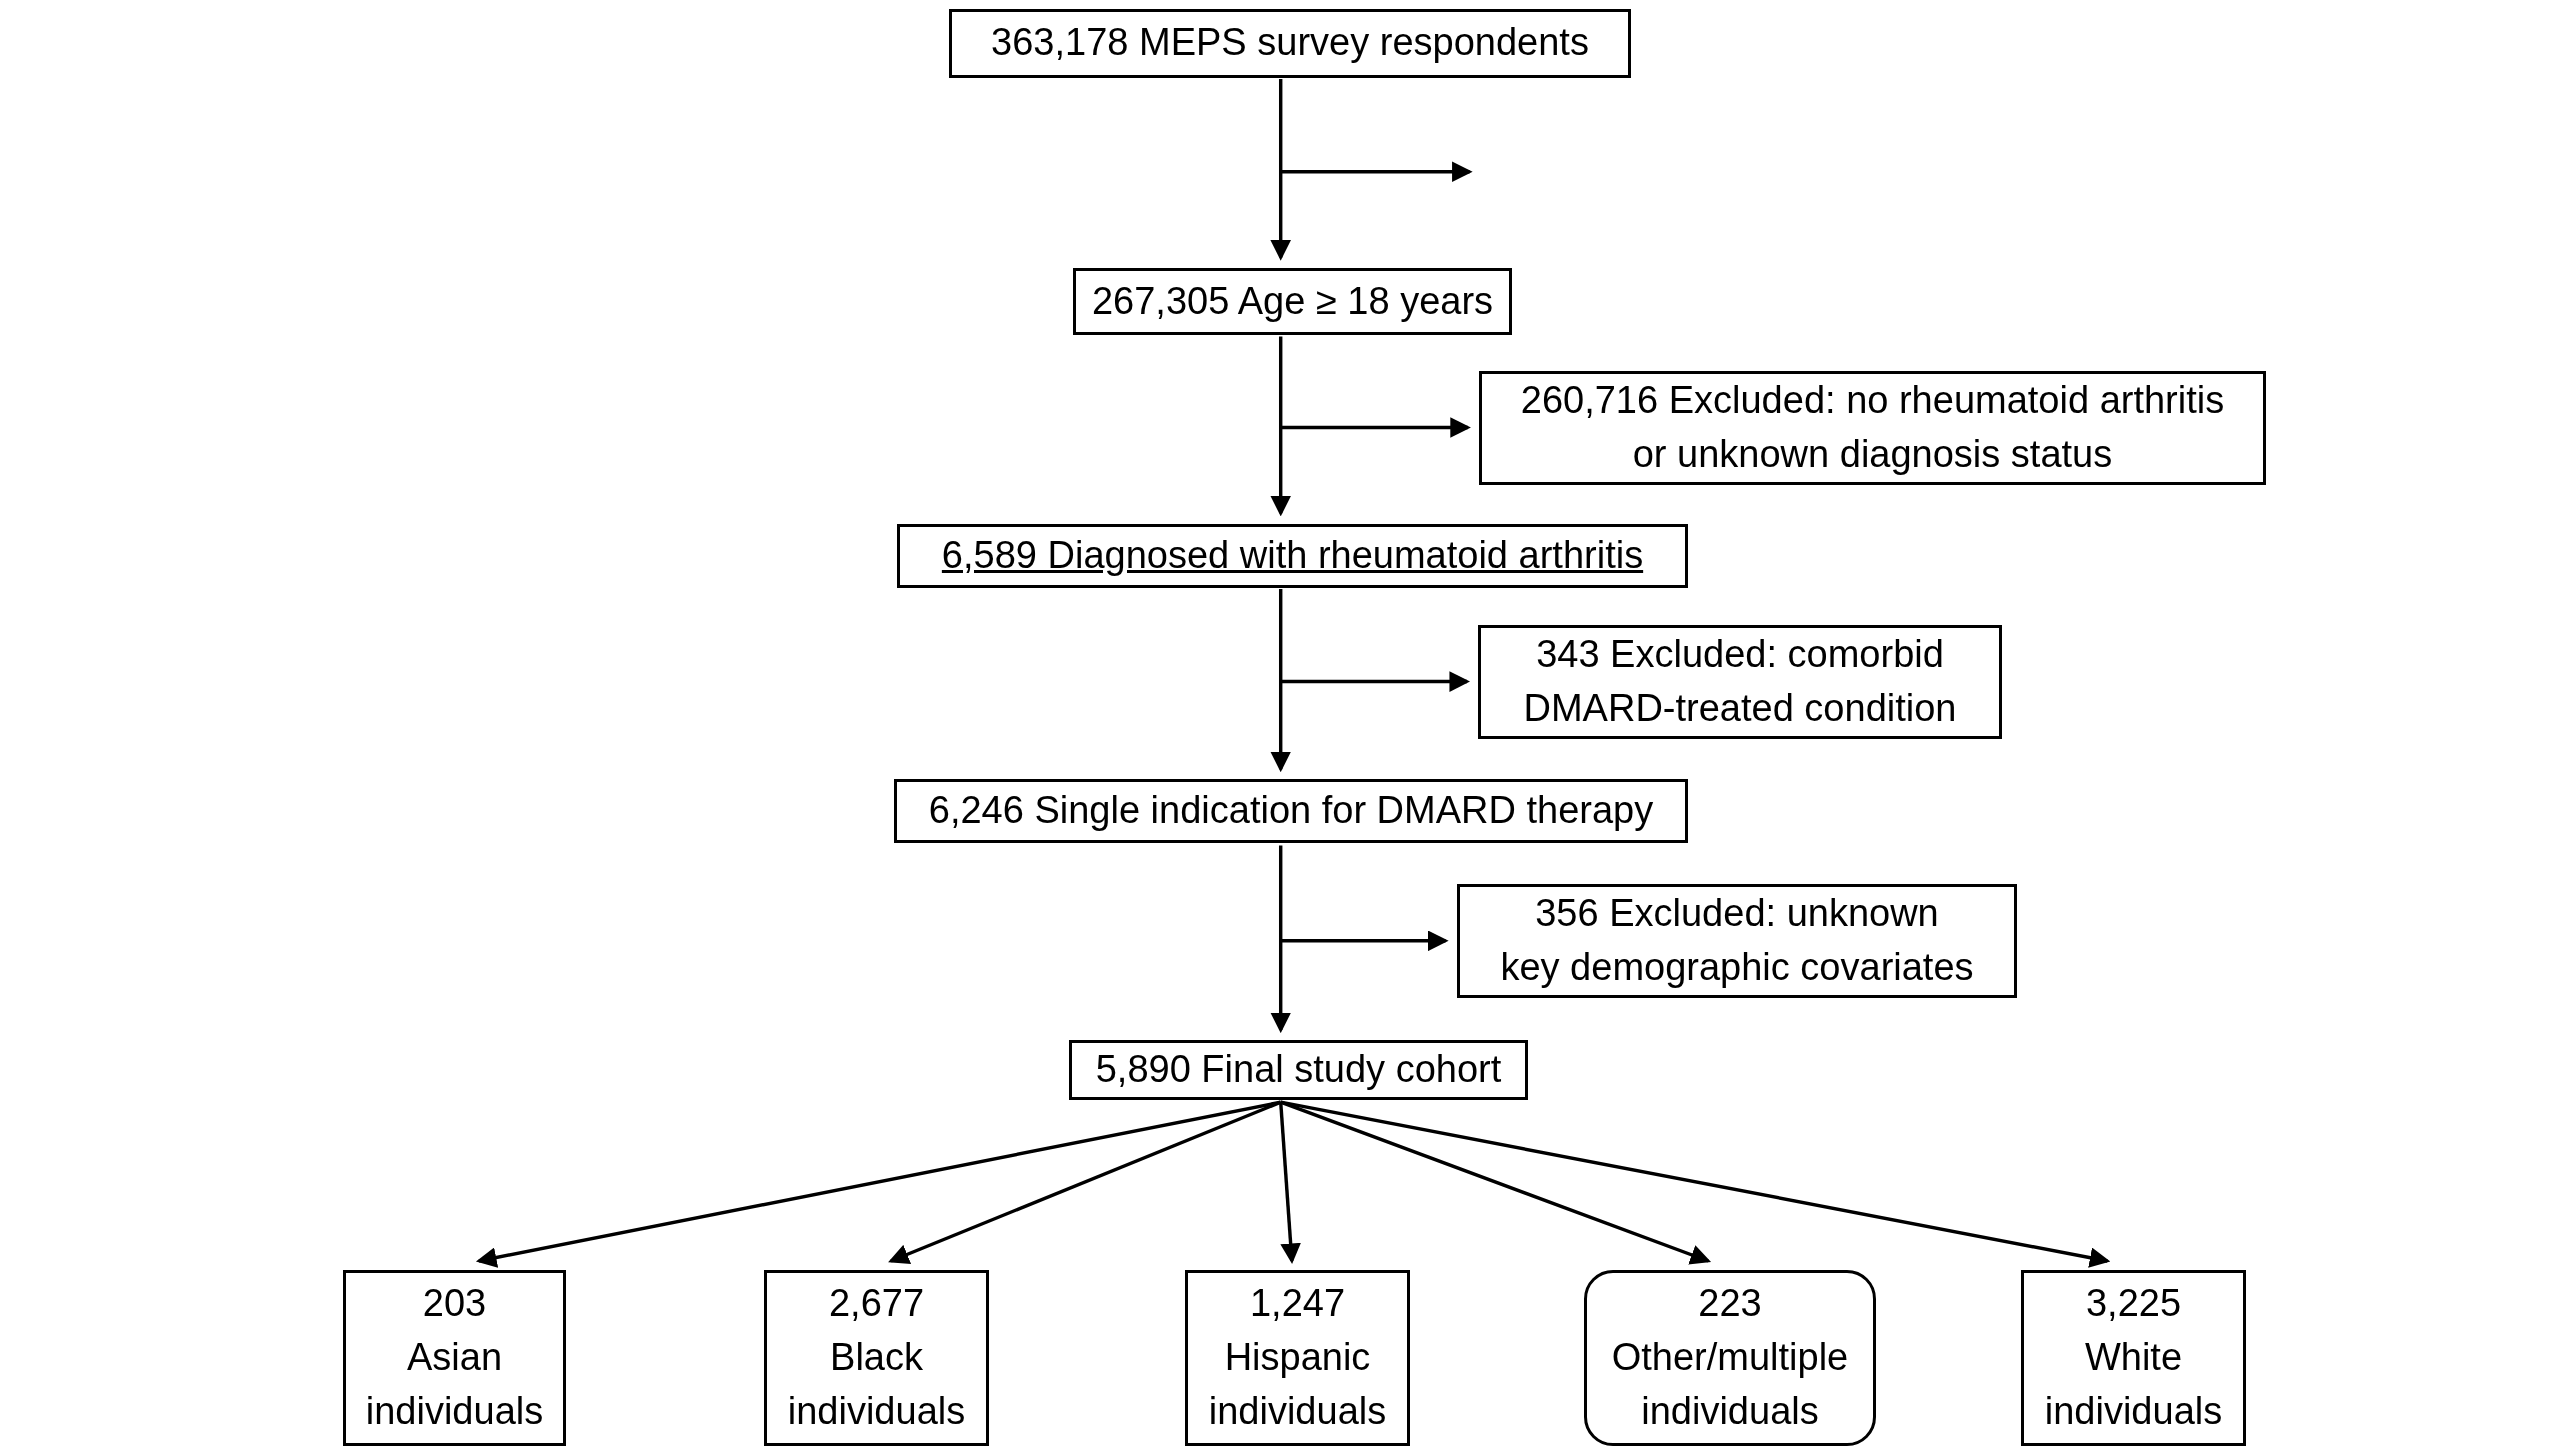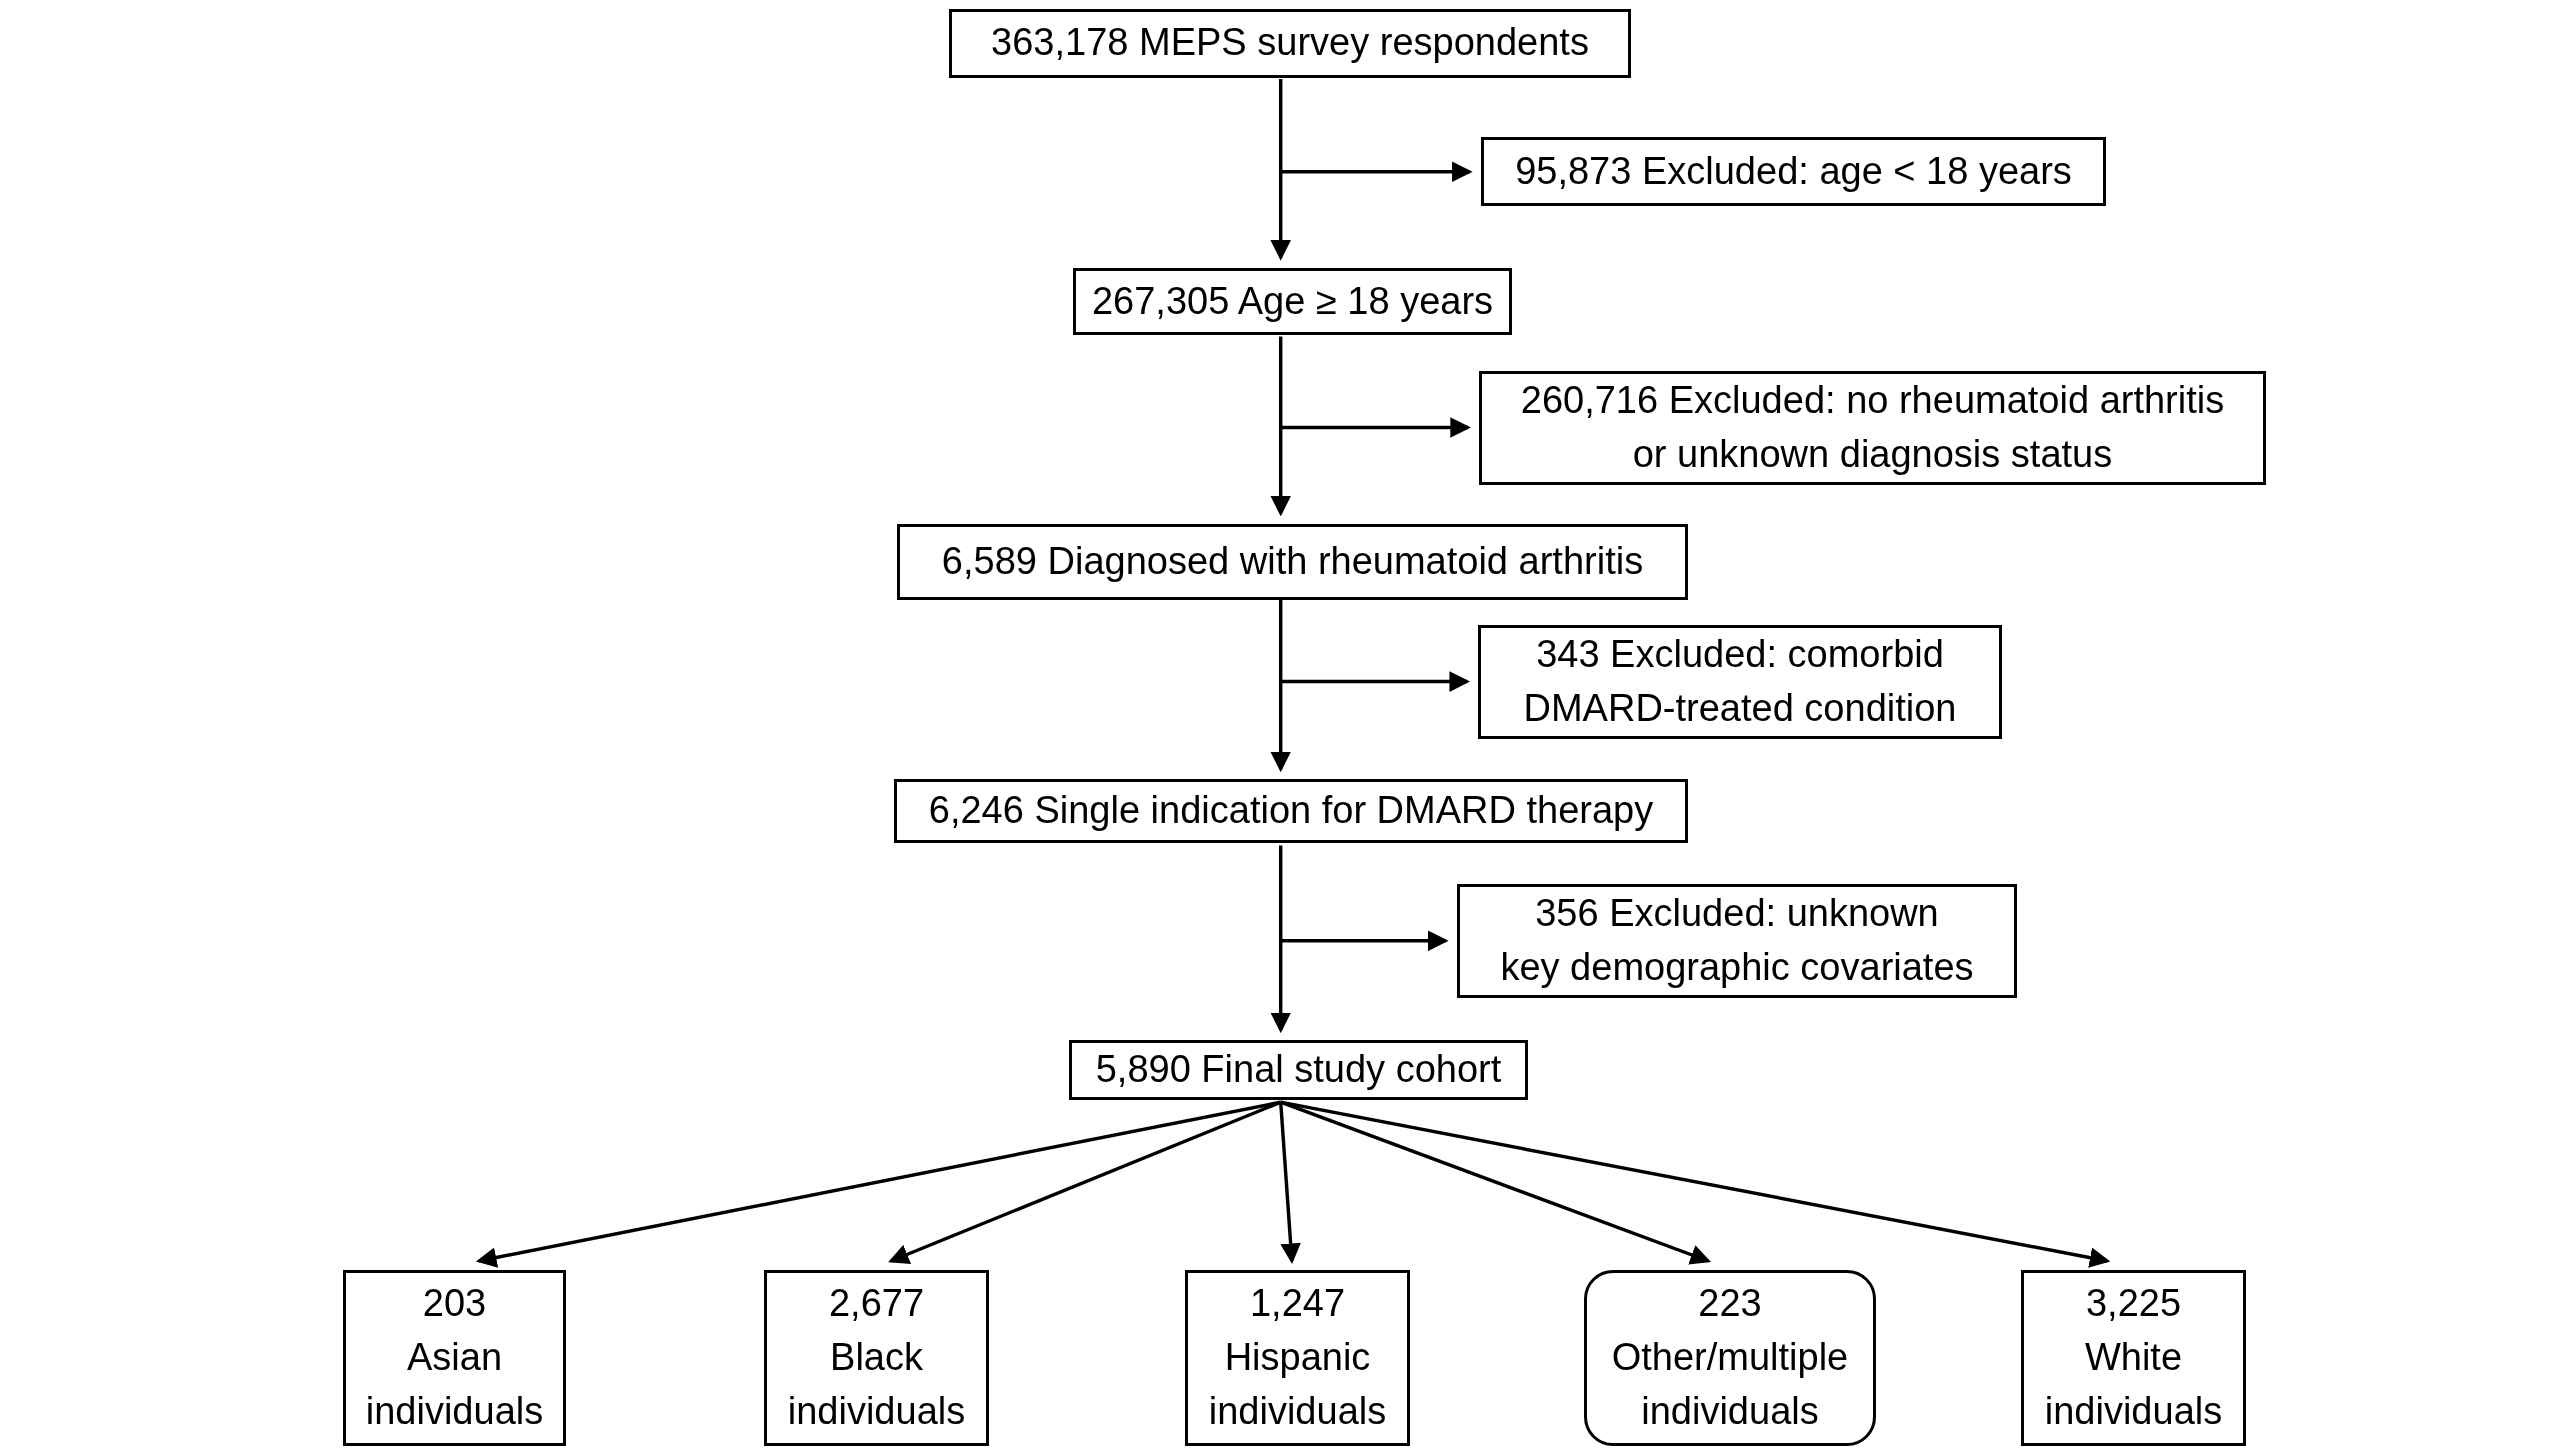--- a/index.html
+++ b/index.html
@@ -39,21 +39,21 @@
     top: 0;
     z-index: 1;
   }
   #arrows line {
     stroke: #000000;
     stroke-width: 4;
   }
   
   #box-respondents { left: 949px; top: 8.6px;   width: 682px; height: 69px;  }
   #box-adults      { left: 1073px; top: 268px;  width: 439px; height: 67px;  }
-  #box-ra          { left: 897px; top: 524px;  width: 791px; height: 76px;  }
+  #box-ra          { left: 897px; top: 524px;  width: 791px; height: 64px; text-decoration: underline;  }
   #box-single      { left: 894px; top: 779px;  width: 794px; height: 64px;  }
   #box-final       { left: 1069px; top: 1040px; width: 459px; height: 60px;  }
   
   #box-excl-age      { left: 1481px; top: 137px;  width: 625px; height: 69px;  }
   #box-excl-no-ra    { left: 1479px; top: 371px;  width: 787px; height: 114px; }
   #box-excl-comorbid { left: 1478px; top: 625px;  width: 524px; height: 114px; }
   #box-excl-demo     { left: 1457px; top: 884px; width: 560px; height: 114px; }
   
   #box-asian    { left: 343px;  top: 1270px; width: 223px; height: 176px; }
   #box-black    { left: 764px;  top: 1270px; width: 225px; height: 176px; }
@@ -89,21 +89,20 @@
     <line x1="1492" y1="1284" x2="1990" y2="1469" marker-end="url(#ah)"></line>
     <line x1="1492" y1="1284" x2="2455" y2="1469" marker-end="url(#ah)"></line>
   </svg>
 
   <div class="node" id="box-respondents">363,178 MEPS survey respondents</div>
   <div class="node" id="box-adults">267,305 Age ≥ 18 years</div>
   <div class="node" id="box-ra">6,589 Diagnosed with rheumatoid arthritis</div>
   <div class="node" id="box-single">6,246 Single indication for DMARD therapy</div>
   <div class="node" id="box-final">5,890 Final study cohort</div>
 
-  <div class="node" id="box-excl-age">95,873 Excluded: age &lt; 18 years</div>
   <div class="node" id="box-excl-no-ra">260,716 Excluded: no rheumatoid arthritis
 or unknown diagnosis status</div>
   <div class="node" id="box-excl-comorbid">343 Excluded: comorbid
 DMARD-treated condition</div>
   <div class="node" id="box-excl-demo">356 Excluded: unknown
 key demographic covariates</div>
 
   <div class="node" id="box-asian">203
 Asian
 individuals</div>

